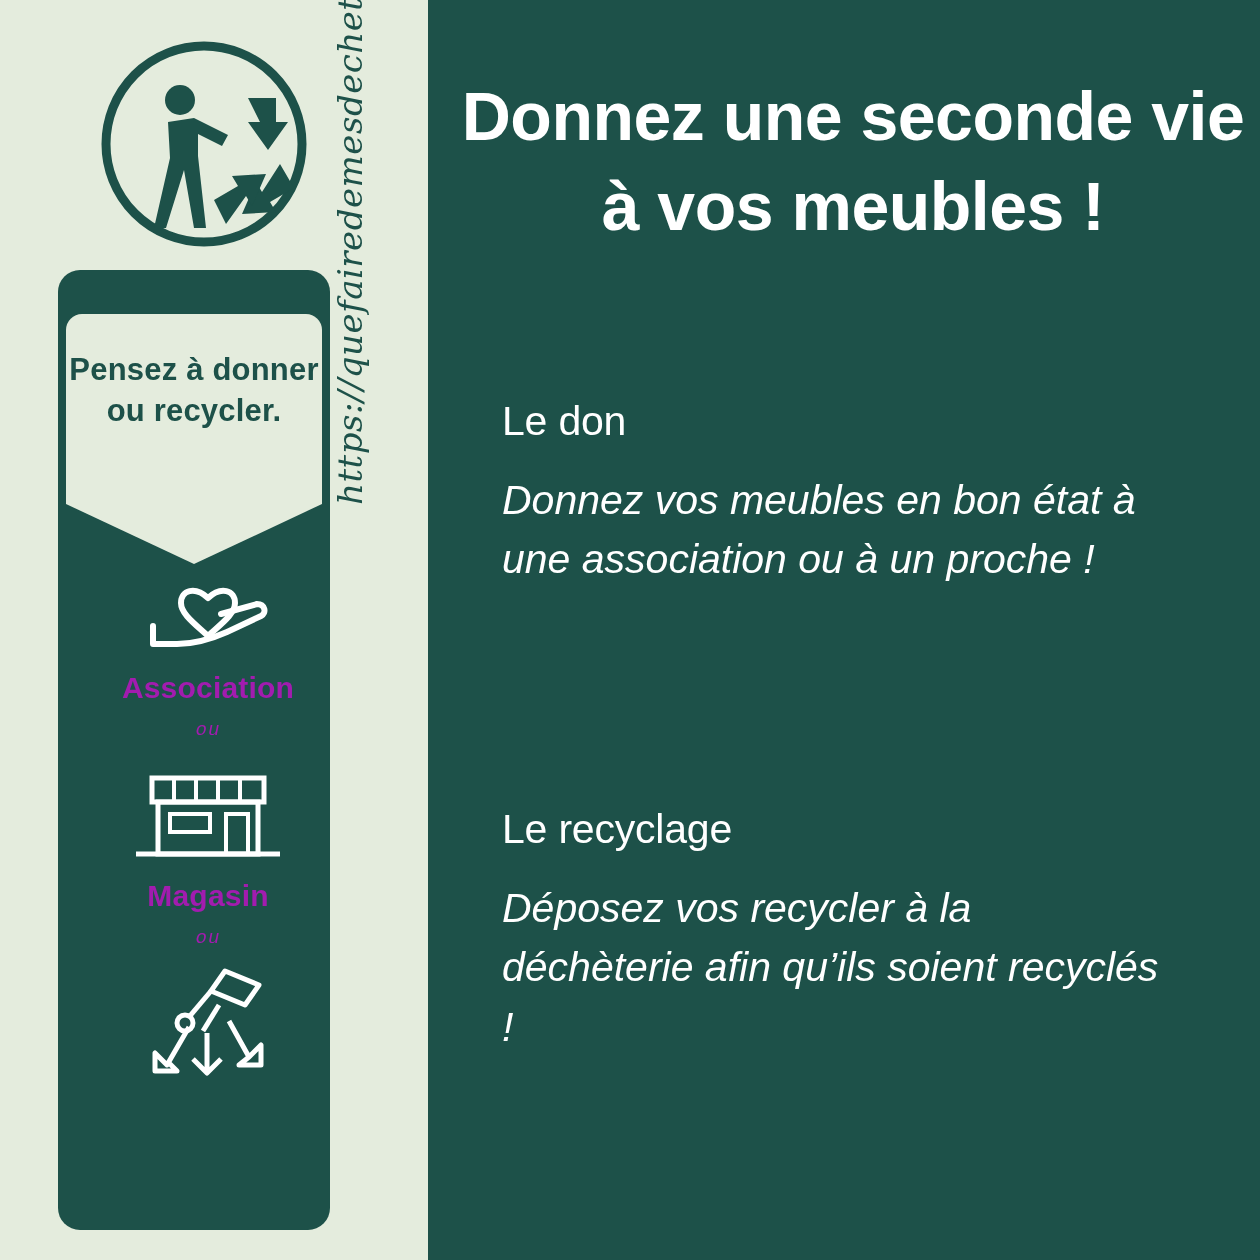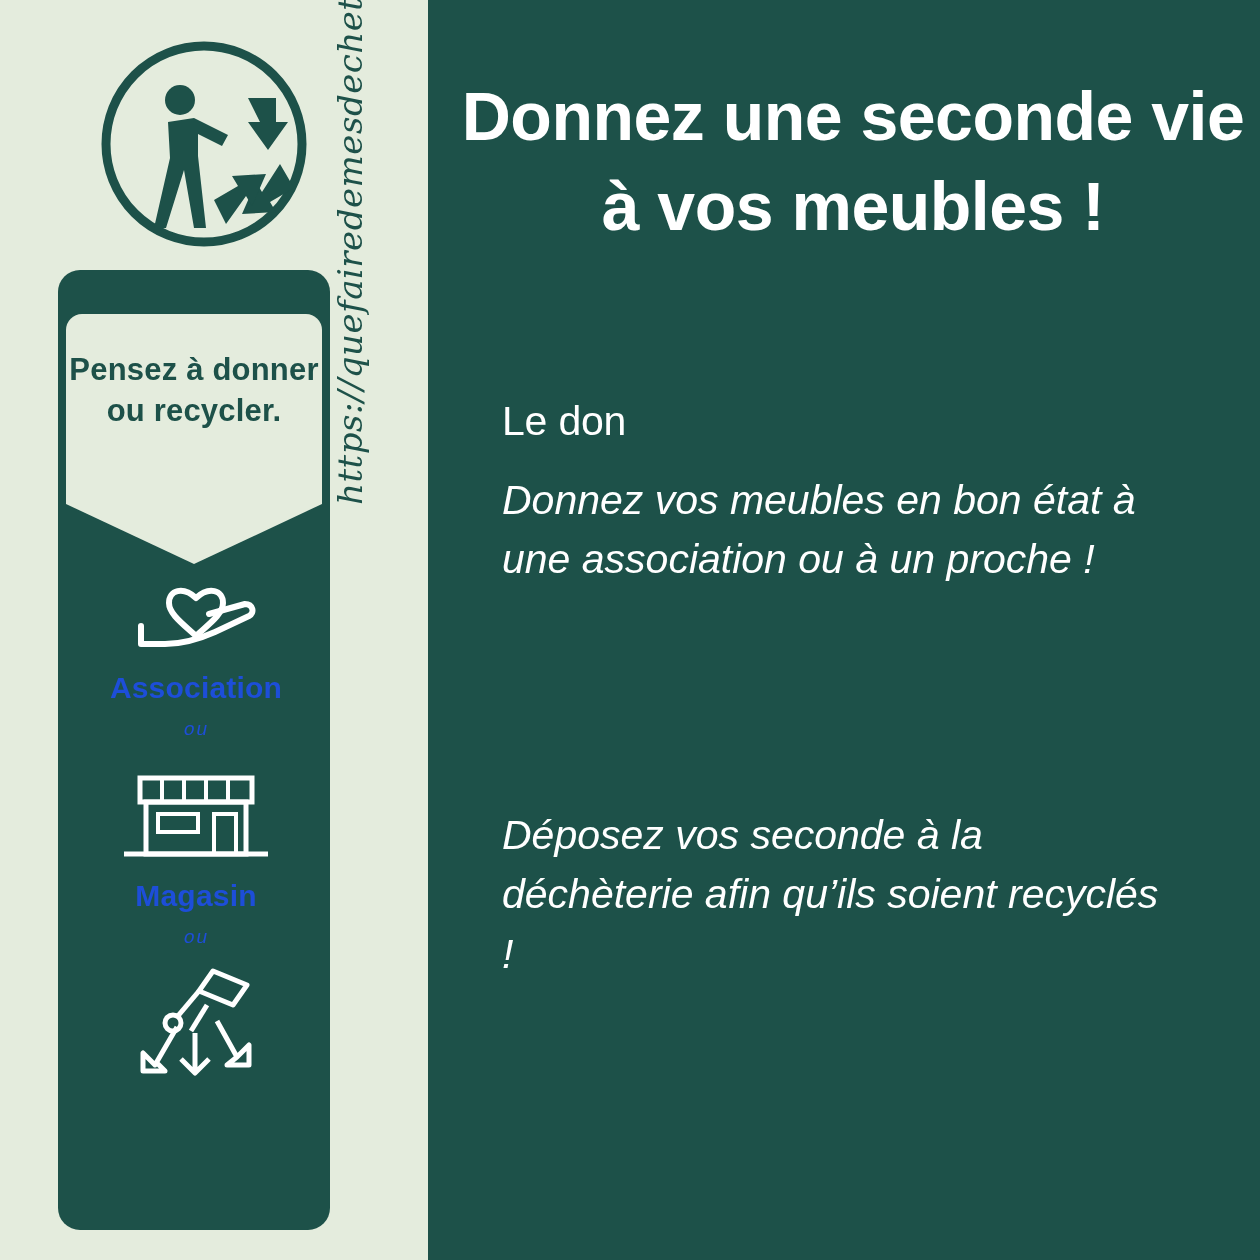--- a/index.html
+++ b/index.html
@@ -76,25 +76,25 @@
     font-size: 31px;
     font-weight: bold;
     line-height: 1.32;
     text-align: center;
     letter-spacing: .2px;
   }
 
   
   .steps {
     position: absolute;
-    left: 52px;
+    left: 64px;
     top: 545px;
     width: 288px;
     text-align: center;
-    color: #1d4ed8;
+    color: #a21caf;
   }
   .step {
     margin-bottom: 4px;
   }
   .step-icon {
     height: 118px;
     display: flex;
     align-items: center;
     justify-content: center;
   }
@@ -247,16 +247,17 @@
     <div>Donnez une seconde vie</div>
     <div>à vos meubles !</div>
   </div>
 
   <div class="section section-1 s1">
     <div class="section-title">Le don</div>
     <div class="section-body">Donnez vos meubles en bon état à une association ou à un proche !</div>
   </div>
 
   <div class="section section-2 s2">
-    <div class="section-body">Déposez vos seconde à la déchèterie afin qu’ils soient recyclés !</div>
+    <div class="section-title">Le recyclage</div>
+    <div class="section-body">Déposez vos recycler à la déchèterie afin qu’ils soient recyclés !</div>
   </div>
 
 </div>
 
 </body></html>

